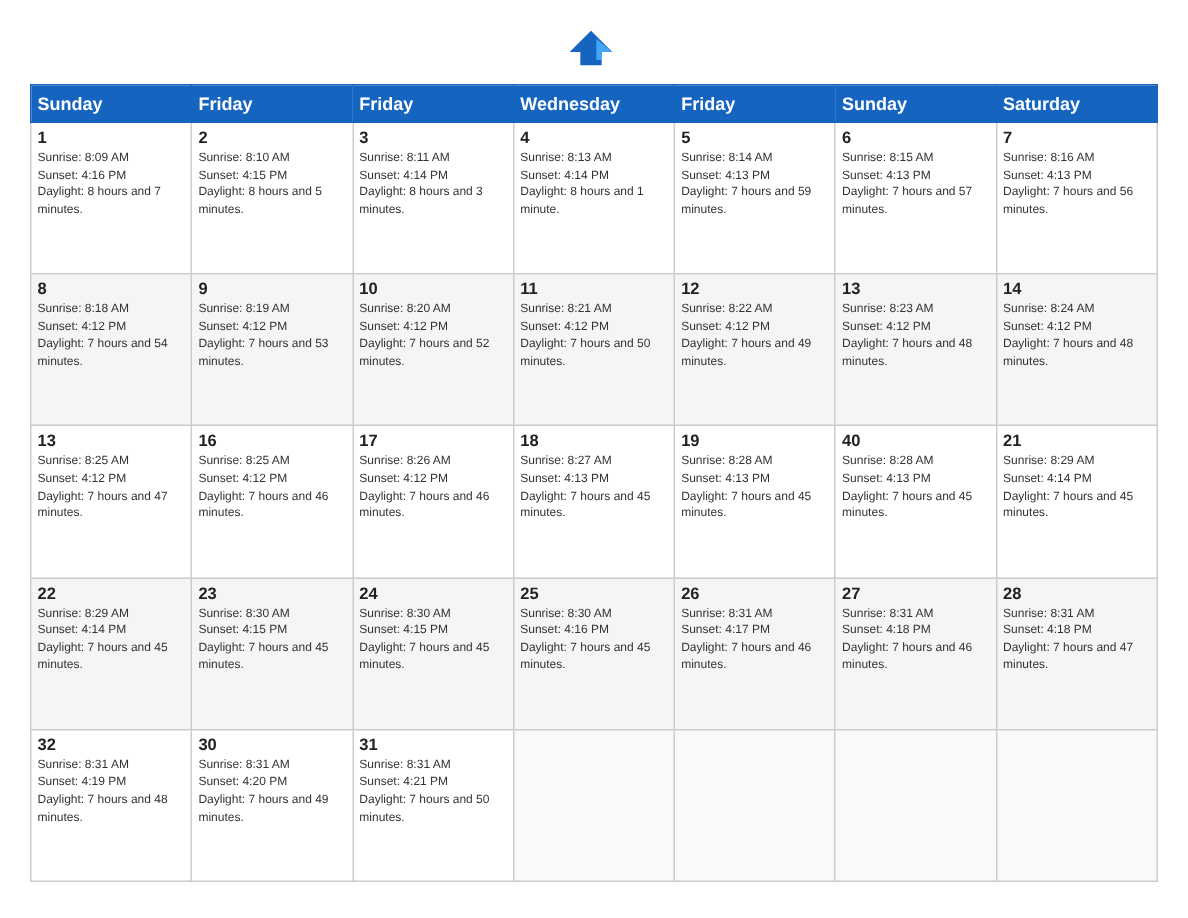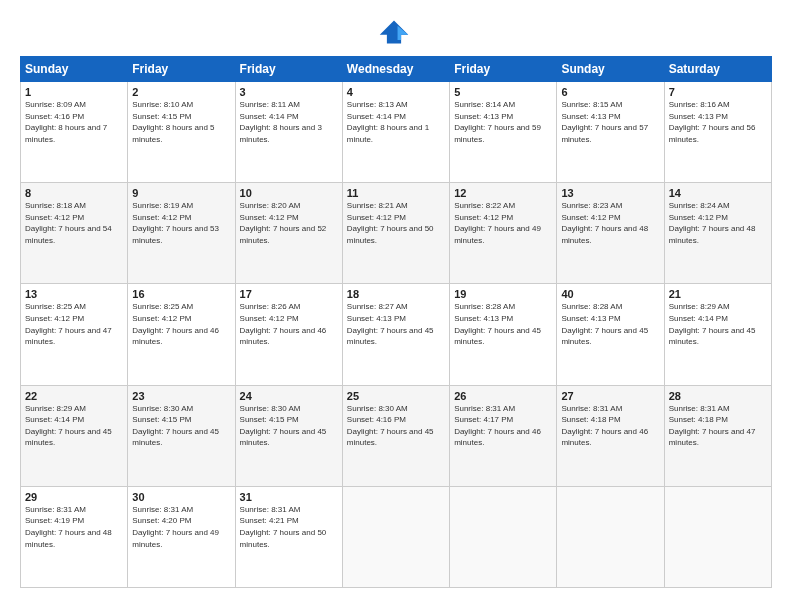--- a/index.html
+++ b/index.html
@@ -161,21 +161,21 @@
         <tr>
           <td><span class="day-num">22</span><span class="day-info">Sunrise: 8:29 AM<br>Sunset: 4:14 PM<br>Daylight: 7 hours and 45 minutes.</span></td>
           <td><span class="day-num">23</span><span class="day-info">Sunrise: 8:30 AM<br>Sunset: 4:15 PM<br>Daylight: 7 hours and 45 minutes.</span></td>
           <td><span class="day-num">24</span><span class="day-info">Sunrise: 8:30 AM<br>Sunset: 4:15 PM<br>Daylight: 7 hours and 45 minutes.</span></td>
           <td><span class="day-num">25</span><span class="day-info">Sunrise: 8:30 AM<br>Sunset: 4:16 PM<br>Daylight: 7 hours and 45 minutes.</span></td>
           <td><span class="day-num">26</span><span class="day-info">Sunrise: 8:31 AM<br>Sunset: 4:17 PM<br>Daylight: 7 hours and 46 minutes.</span></td>
           <td><span class="day-num">27</span><span class="day-info">Sunrise: 8:31 AM<br>Sunset: 4:18 PM<br>Daylight: 7 hours and 46 minutes.</span></td>
           <td><span class="day-num">28</span><span class="day-info">Sunrise: 8:31 AM<br>Sunset: 4:18 PM<br>Daylight: 7 hours and 47 minutes.</span></td>
         </tr>
         <tr>
-          <td><span class="day-num">29</span><span class="day-info">Sunrise: 8:31 AM<br>Sunset: 4:19 PM<br>Daylight: 7 hours and 48 minutes.</span></td>
+          <td><span class="day-num">32</span><span class="day-info">Sunrise: 8:31 AM<br>Sunset: 4:19 PM<br>Daylight: 7 hours and 48 minutes.</span></td>
           <td><span class="day-num">30</span><span class="day-info">Sunrise: 8:31 AM<br>Sunset: 4:20 PM<br>Daylight: 7 hours and 49 minutes.</span></td>
           <td><span class="day-num">31</span><span class="day-info">Sunrise: 8:31 AM<br>Sunset: 4:21 PM<br>Daylight: 7 hours and 50 minutes.</span></td>
           <td class="empty"></td>
           <td class="empty"></td>
           <td class="empty"></td>
           <td class="empty"></td>
         </tr>
       </tbody>
   </table>
 </div>

